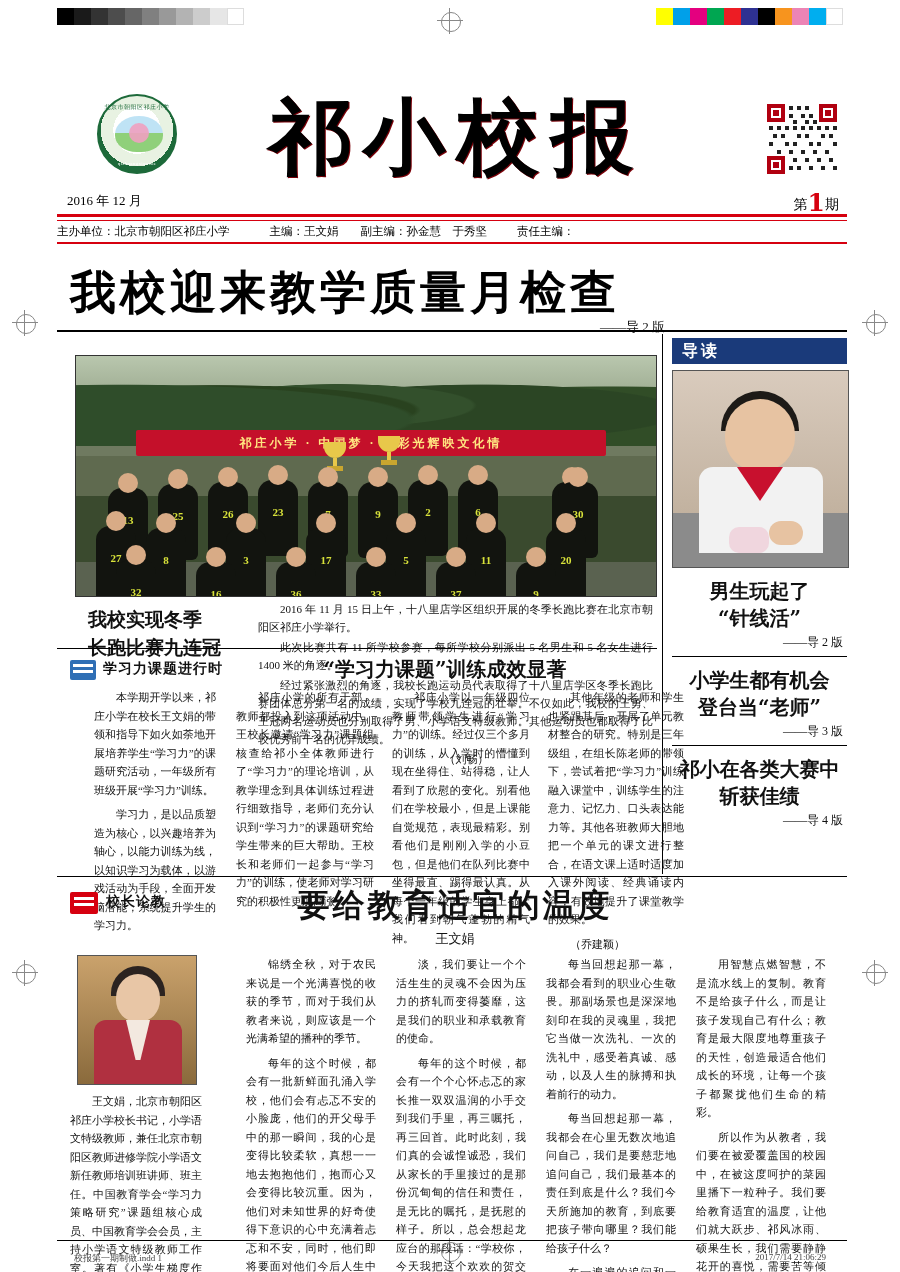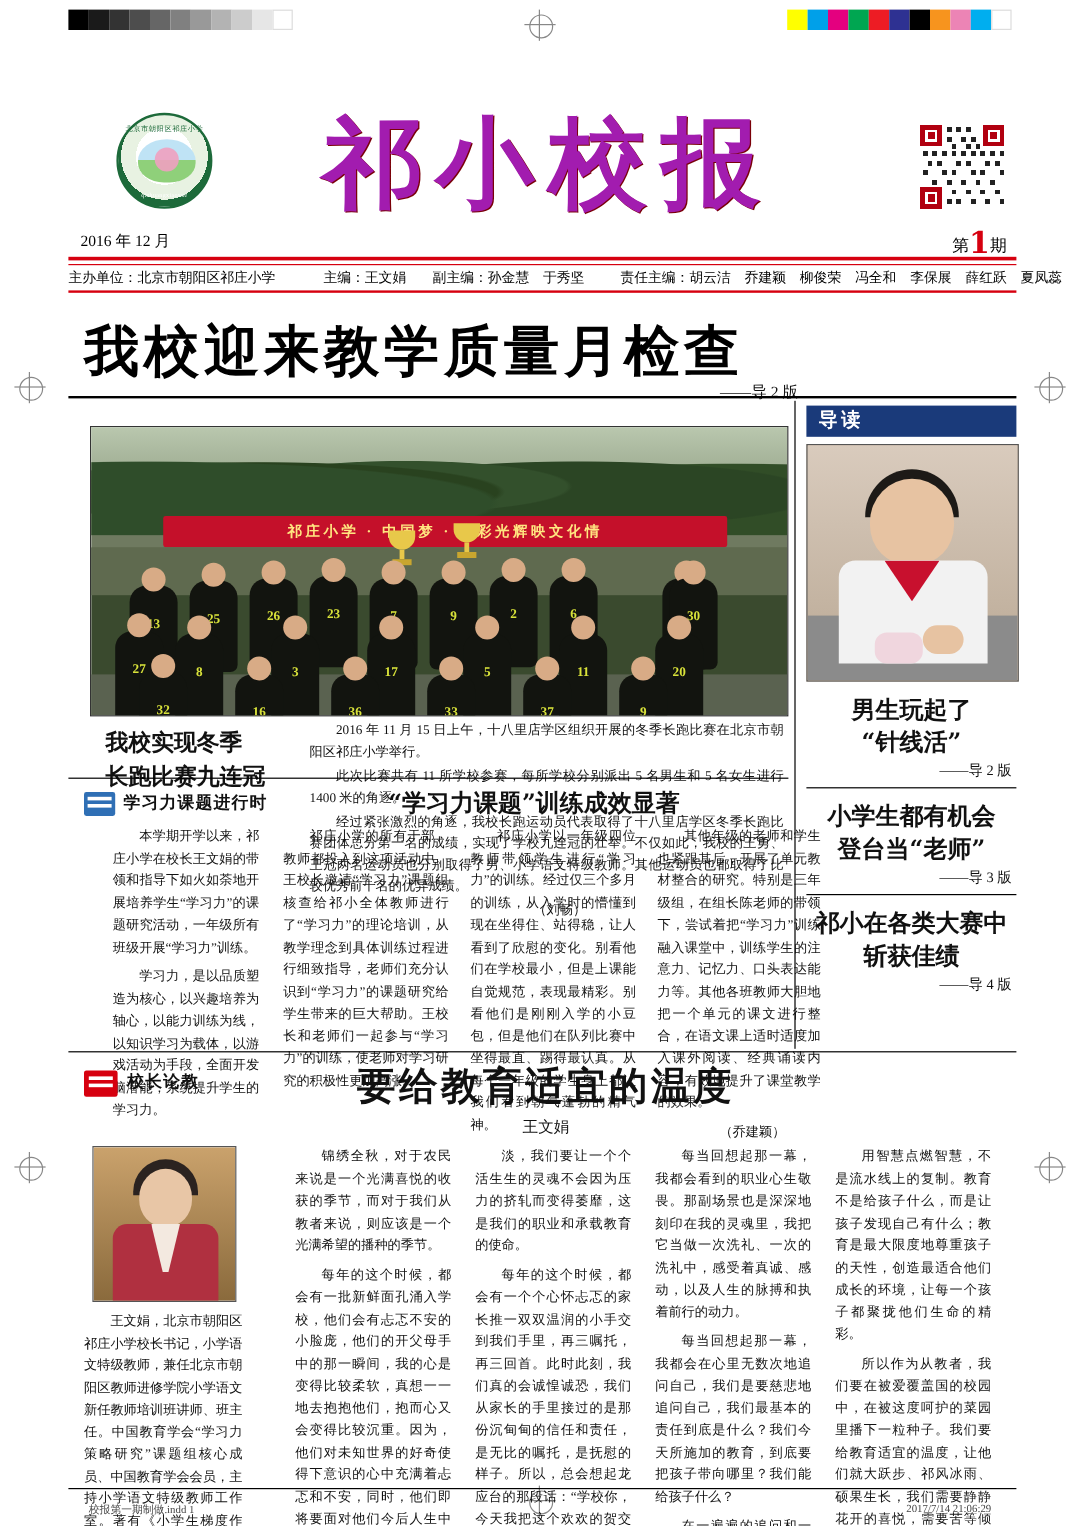--- a/index.html
+++ b/index.html
@@ -19,21 +19,21 @@
   .masthead{position:absolute;left:57px;top:80px;width:790px;height:130px;}
   .logo{position:absolute;left:40px;top:14px;width:80px;height:80px;border-radius:50%;background:
      radial-gradient(circle at 50% 45%, #fff 0 42%, #e8f2e2 42% 64%, #1d6a3a 64% 100%);
      border:2px solid #1d6a3a;box-sizing:border-box;}
   .logo .ltop{position:absolute;left:0;top:7px;width:100%;text-align:center;font-size:6px;color:#1d6a3a;letter-spacing:.5px;}
   .logo .lcore{position:absolute;left:16px;top:20px;width:48px;height:36px;border-radius:50% 50% 45% 45%;
      background:linear-gradient(#bfe3f5 0 48%, #8fd07a 48% 100%);}
   .logo .lflower{position:absolute;left:30px;top:27px;width:20px;height:20px;border-radius:50%;background:#f0a0c0;opacity:.9;}
   .logo .lbot{position:absolute;left:0;bottom:6px;width:100%;text-align:center;font-size:5px;color:#fff;letter-spacing:.3px;}
   .title-cn{position:absolute;left:165px;top:8px;width:470px;text-align:center;font-size:82px;line-height:96px;
-     font-weight:bold;color:#a21caf;font-family:"DejaVu Serif",serif;letter-spacing:12px;
+     font-weight:bold;color:#000000;font-family:"DejaVu Serif",serif;letter-spacing:12px;
      text-shadow:1px 1px 0 #7a0008;}
   .issue-date{position:absolute;left:10px;top:112px;font-size:13px;color:#000;}
   .issue-no{position:absolute;right:8px;top:108px;font-size:14px;color:#000;}
   .issue-no b{font-size:25px;color:#d6000f;font-family:"DejaVu Serif",serif;vertical-align:-2px;}
   .qr{position:absolute;right:8px;top:22px;width:74px;height:74px;background:#fff;}
   .qr svg{display:block;}
 
   
   .redrule{position:absolute;left:57px;width:790px;background:#d6000f;}
   .staffbar{position:absolute;left:57px;top:222px;width:790px;height:18px;font-size:11.5px;color:#000;
@@ -100,21 +100,21 @@
 
   
   .sec-logo{position:absolute;left:70px;top:660px;width:26px;height:22px;}
   .badge-book{position:relative;width:26px;height:20px;background:#2f6fb5;border-radius:2px;}
   .badge-book:after{content:"";position:absolute;left:3px;top:4px;width:20px;height:3px;background:#fff;box-shadow:0 6px 0 #fff;}
   .sec-title{position:absolute;left:103px;top:660px;font-size:14px;font-weight:bold;letter-spacing:1px;}
   .sec2-headline{position:absolute;left:245px;top:656px;width:400px;text-align:center;font-size:20px;font-weight:bold;
      font-family:"DejaVu Serif",serif;}
   .col{position:absolute;font-size:11px;line-height:18.5px;text-align:justify;margin-left:24px;}
   .col p{margin:0 0 6px 0;text-indent:2em;}
-  .sign{text-align:center;text-indent:0;}
+  .sign{text-align:left;text-indent:0;}
 
   
   .p-logo{position:absolute;left:70px;top:892px;width:28px;height:24px;}
   .p-badge{position:relative;width:28px;height:22px;background:#d6000f;border-radius:2px;}
   .p-badge:after{content:"";position:absolute;left:4px;top:5px;width:20px;height:3px;background:#fff;box-shadow:0 6px 0 #fff;}
   .p-title{position:absolute;left:106px;top:893px;font-size:14px;font-weight:bold;letter-spacing:1px;}
   .p-headline{position:absolute;left:240px;top:884px;width:430px;text-align:center;font-size:32px;font-weight:bold;
      font-family:"DejaVu Serif",serif;letter-spacing:3px;}
   .p-author{position:absolute;left:240px;top:930px;width:430px;text-align:center;font-size:13px;}
   .p-photo{position:absolute;left:77px;top:955px;width:118px;height:128px;overflow:hidden;border:1px solid #555;}
@@ -270,21 +270,20 @@
   <div class="redrule" style="top:214px;height:3px;"></div>
   <div class="redrule" style="top:220px;height:1px;"></div>
   <div class="staffbar">
     <span>主办单位：</span>
     <span>北京市朝阳区祁庄小学</span>
     <span class="sp2">主编：</span>
     <span>王文娟</span>
     <span class="sp3">副主编：</span>
     <span>孙金慧　于秀坚</span>
     <span class="sp4">责任主编：</span>
-    <span>胡云洁　乔建颖　柳俊荣　冯全和　李保展　薛红跃　夏凤蕊</span>
   </div>
   <div class="redrule" style="top:242px;height:2px;"></div>
 
   <div class="headline">我校迎来教学质量月检查</div>
   <div class="headline-ref">——导 2 版</div>
   <div class="thickrule" style="top:330px;width:790px;height:2px;"></div>
 
   <div class="photo">
     <div class="ph-sky"></div>
     <div class="ph-trees"></div>

